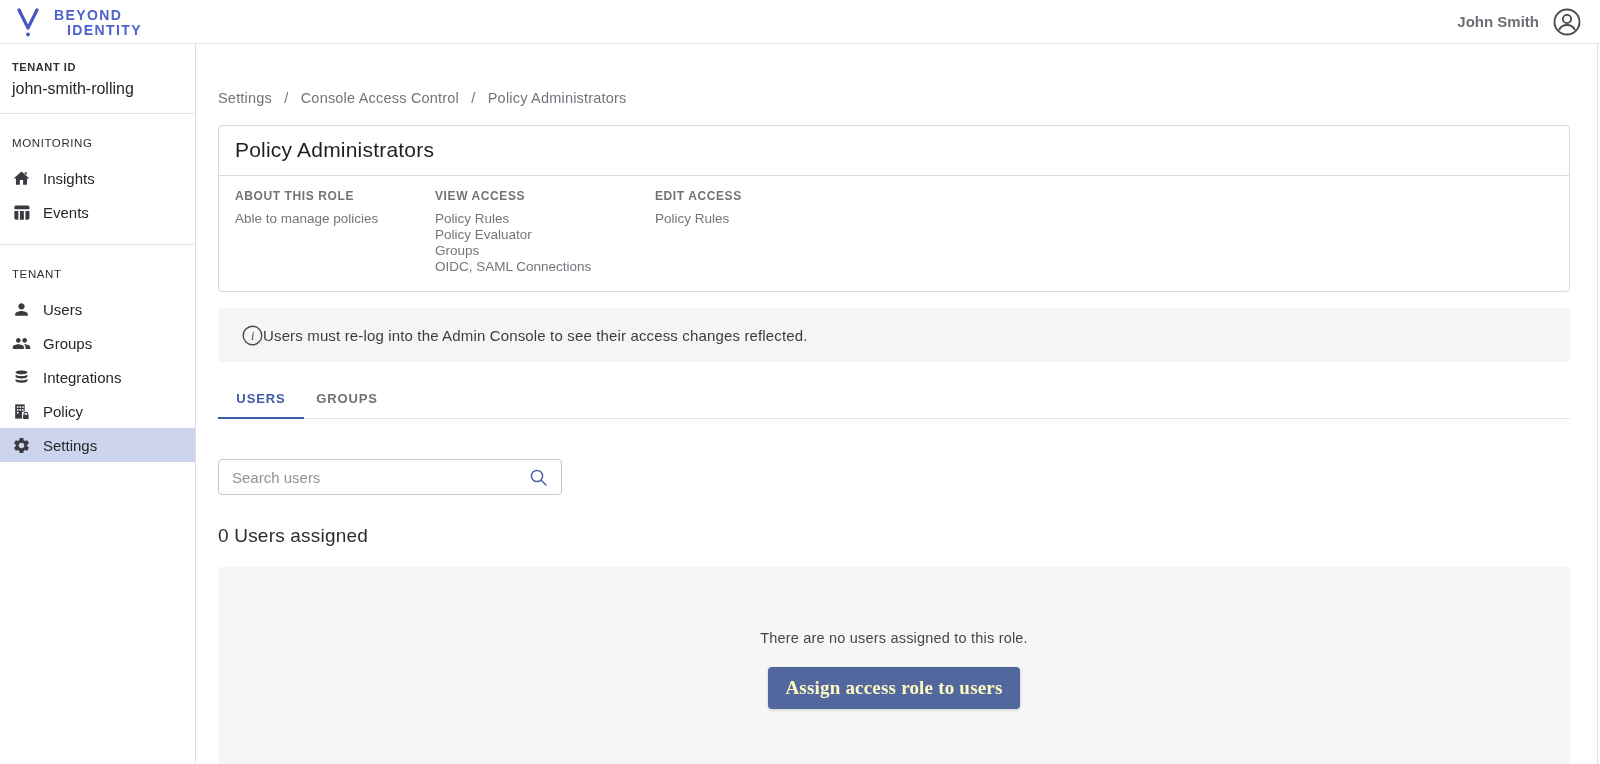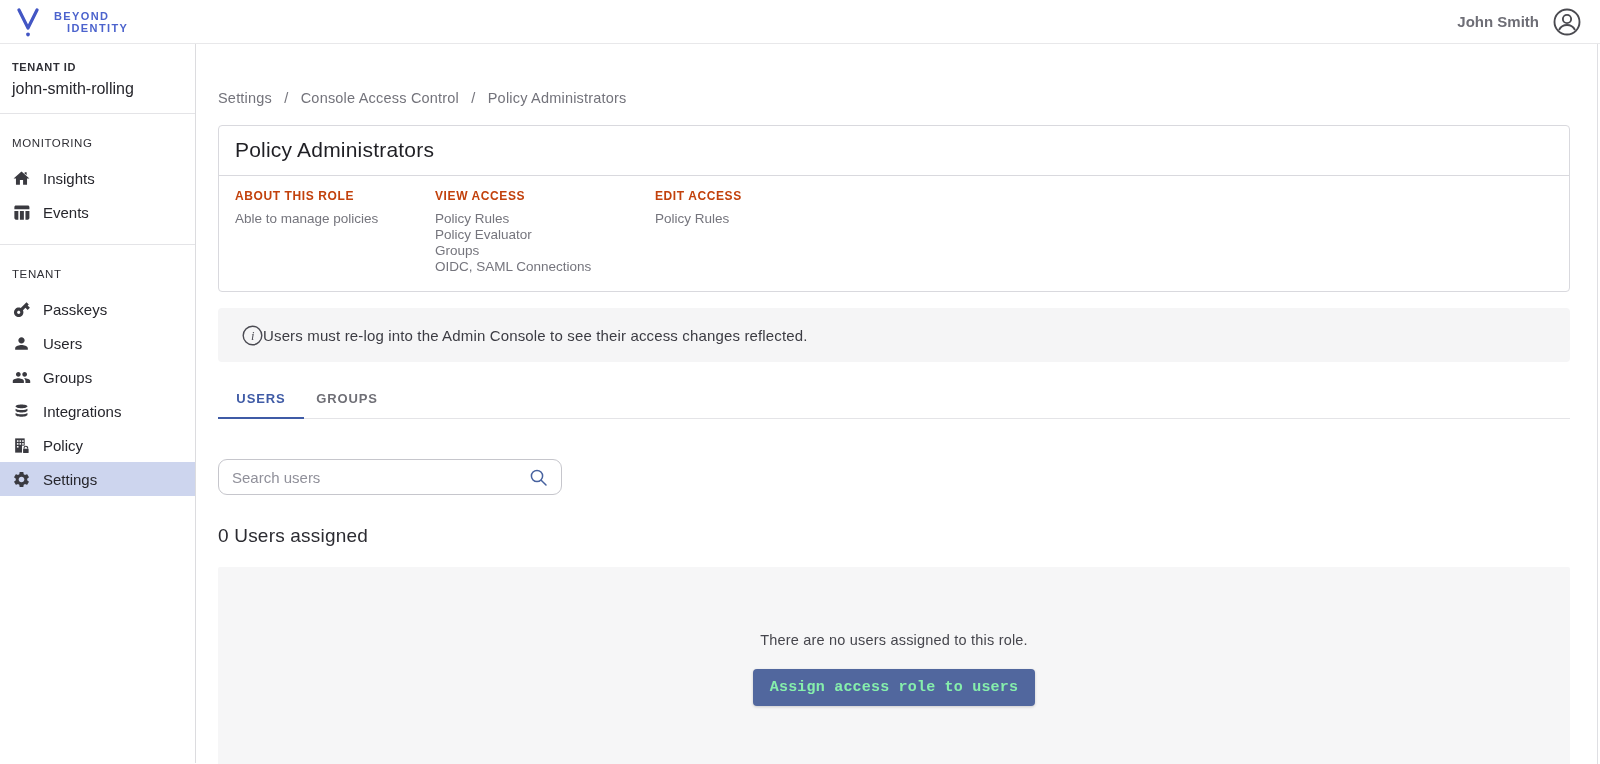--- a/index.html
+++ b/index.html
@@ -5,21 +5,21 @@
   * { margin: 0; padding: 0; box-sizing: border-box; }
   html, body { width: 1600px; height: 764px; background: #ffffff; overflow: hidden;
     font-family: "Liberation Sans", "DejaVu Sans", sans-serif; color: #26262c; }
 
   
   .topbar { height: 44px; display: flex; align-items: center; justify-content: space-between;
     padding: 0 18px 0 16px; border-bottom: 1px solid #e8e8ea; background: #fff; }
   .brand { display: flex; align-items: center; gap: 12px; cursor: pointer; }
   .brand-mark { width: 26px; height: 30px; margin-top: 2px; }
   .brand-text { display: flex; flex-direction: column; line-height: 1.0; padding-top: 2px; }
-  .brand-line1, .brand-line2 { font-size: 11px; font-weight: bold; letter-spacing: 1.4px; color: #4c63cd; }
+  .brand-line1, .brand-line2 { font-size: 14px; font-weight: bold; letter-spacing: 1.4px; color: #4c63cd; }
   .brand-line2 { margin-left: 13px; margin-top: 1px; }
   .topbar-right { display: flex; align-items: center; gap: 13px; font-weight: bold; }
   .user-name { font-size: 15px; color: #6e6e76; }
   .avatar-icon { width: 30px; height: 30px; cursor: pointer; }
 
   
   .layout { display: flex; height: 719px; }
   .sidebar { width: 196px; flex: 0 0 196px; border-right: 1px solid #dcdcdf; background: #fff; padding-top: 17px; }
   .content { flex: 1; padding: 0 30px 0 22px; position: relative; }
   .right-edge { position: fixed; top: 44px; right: 2px; bottom: 0; width: 1px; background: #dfdfe3; }
@@ -40,54 +40,54 @@
   .breadcrumb { margin-top: 46px; font-size: 14.5px; color: #73737b; letter-spacing: 0.2px; }
   .breadcrumb .crumb { cursor: pointer; }
   .breadcrumb .crumb-current { cursor: default; }
   .breadcrumb .sep { margin: 0 8px; color: #73737b; }
 
   
   .role-card { margin-top: 19px; border: 1px solid #d9d9de; border-radius: 4px; background: #fff; }
   .role-title { font-size: 21px; font-weight: normal; color: #1f1f24; padding: 12px 16px 13px 16px;
     border-bottom: 1px solid #d9d9de; letter-spacing: 0.2px; }
   .role-cols { display: flex; padding: 13px 16px 16px 16px; }
-  .role-col h3 { font-size: 12px; font-weight: bold; letter-spacing: 0.6px; color: #c2410c; margin-bottom: 8px; }
+  .role-col h3 { font-size: 12px; font-weight: bold; letter-spacing: 0.6px; color: #737373; margin-bottom: 8px; }
   .role-col p { font-size: 13.5px; color: #75757d; line-height: 16px; }
   .col-about { width: 200px; }
   .col-view  { width: 220px; }
   .col-edit  { flex: 1; }
 
   
   .notice { margin-top: 16px; height: 54px; background: #f5f5f6; border-radius: 4px;
     display: flex; align-items: center; padding-left: 24px; }
   .info-icon { width: 21px; height: 21px; flex: 0 0 21px; }
   .notice-text { font-size: 15px; color: #3c3c43; letter-spacing: 0.15px; }
 
   
   .tabs { margin-top: 21px; display: flex; border-bottom: 1px solid #e4e4e7; }
   .tab { min-width: 86px; text-align: center; padding: 8px 10px 11px 10px; font-size: 13px;
     font-weight: bold; letter-spacing: 0.9px; color: #6f6f76; cursor: pointer; }
   .tab.active { color: #3f5ba6; border-bottom: 2px solid #3f5ba6; margin-bottom: -1px; }
 
   
   .search-wrap { margin-top: 40px; width: 344px; height: 36px; border: 1px solid #c6c6cc;
-    border-radius: 9px; display: flex; align-items: center; padding: 0 13px; background: #fff; }
+    border-radius: 4px; display: flex; align-items: center; padding: 0 13px; background: #fff; }
   .search-input { flex: 1; border: none; outline: none; font-size: 15px; color: #26262c;
     font-family: "Liberation Sans", "DejaVu Sans", sans-serif; background: transparent; }
   .search-input::placeholder { color: #90909a; }
   .search-icon { width: 19px; height: 19px; cursor: pointer; }
 
   
   .count { margin-top: 30px; font-size: 19px; font-weight: normal; color: #2b2b31; letter-spacing: 0.2px; }
   .empty { margin-top: 20px; height: 204px; background: #f6f6f7; border-radius: 2px;
     display: flex; flex-direction: column; align-items: center; justify-content: center; }
   .empty-msg { font-size: 14.5px; color: #46464d; letter-spacing: 0.2px; }
-  .assign-btn { margin-top: 21px; background: #51679e; color: #86efac; border: none; border-radius: 4px;
-    font-size: 15px; font-weight: bold; padding: 10px 17px; cursor: pointer; letter-spacing: 0.2px;
-    box-shadow: 0 1px 3px rgba(0,0,0,0.18); font-family: Liberation Mono, monospace; }
+  .assign-btn { margin-top: 21px; background: #51679e; color: #fef9c3; border: none; border-radius: 4px;
+    font-size: 19px; font-weight: bold; padding: 10px 17px; cursor: pointer; letter-spacing: 0.2px;
+    box-shadow: 0 1px 3px rgba(0,0,0,0.18); font-family: Liberation Serif, serif; }
 </style>
 </head>
 <body>
 
 <header class="topbar">
   <div class="brand">
     <svg class="brand-mark" viewBox="0 0 26 30">
       <path d="M3 2 L12 20 L21 2" fill="none" stroke="#4356c4" stroke-width="3.2" stroke-linecap="round" stroke-linejoin="round"></path>
       <path d="M12 24.5c1.1 0 1.9.8 1.9 1.8 0 1.1-.8 2.2-1.9 2.2s-1.9-1.1-1.9-2.2c0-1 .8-1.8 1.9-1.8z" fill="#4356c4"></path>
     </svg>
@@ -128,28 +128,20 @@
             <path d="M20 3H5c-1.1 0-2 .9-2 2v3h19V5c0-1.1-.9-2-2-2zM3 19c0 1.1.9 2 2 2h3V10H3v9zm7 2h5V10h-5v11zm7 0h3c1.1 0 2-.9 2-2v-9h-5v11z"></path>
           </svg>
         <span>Events</span>
       </div>
     </nav>
 
     <hr class="side-divider">
 
     <div class="section-label">TENANT</div>
     <nav>
-      <div class="nav-item">
-        <svg viewBox="0 0 24 24">
-            <g transform="rotate(-45 12 12)">
-              <path d="M12.65 10C11.83 7.67 9.61 6 7 6c-3.31 0-6 2.69-6 6s2.69 6 6 6c2.61 0 4.83-1.67 5.65-4H17v4h4v-4h2v-4H12.65zM7 14c-1.1 0-2-.9-2-2s.9-2 2-2 2 .9 2 2-.9 2-2 2z"></path>
-            </g>
-          </svg>
-        <span>Passkeys</span>
-      </div>
       <div class="nav-item">
         <svg viewBox="0 0 24 24">
             <path d="M12 12c2.21 0 4-1.79 4-4s-1.79-4-4-4-4 1.79-4 4 1.79 4 4 4zm0 2c-2.67 0-8 1.34-8 4v2h16v-2c0-2.66-5.33-4-8-4z"></path>
           </svg>
         <span>Users</span>
       </div>
       <div class="nav-item">
         <svg viewBox="0 0 24 24">
             <path d="M16 11c1.66 0 2.99-1.34 2.99-3S17.66 5 16 5c-1.66 0-3 1.34-3 3s1.34 3 3 3zm-8 0c1.66 0 2.99-1.34 2.99-3S9.66 5 8 5C6.34 5 5 6.34 5 8s1.34 3 3 3zm0 2c-2.33 0-7 1.17-7 3.5V19h14v-2.5c0-2.33-4.67-3.5-7-3.5zm8 0c-.29 0-.62.02-.97.05 1.16.84 1.97 1.97 1.97 3.45V19h6v-2.5c0-2.33-4.67-3.5-7-3.5z"></path>
           </svg>

